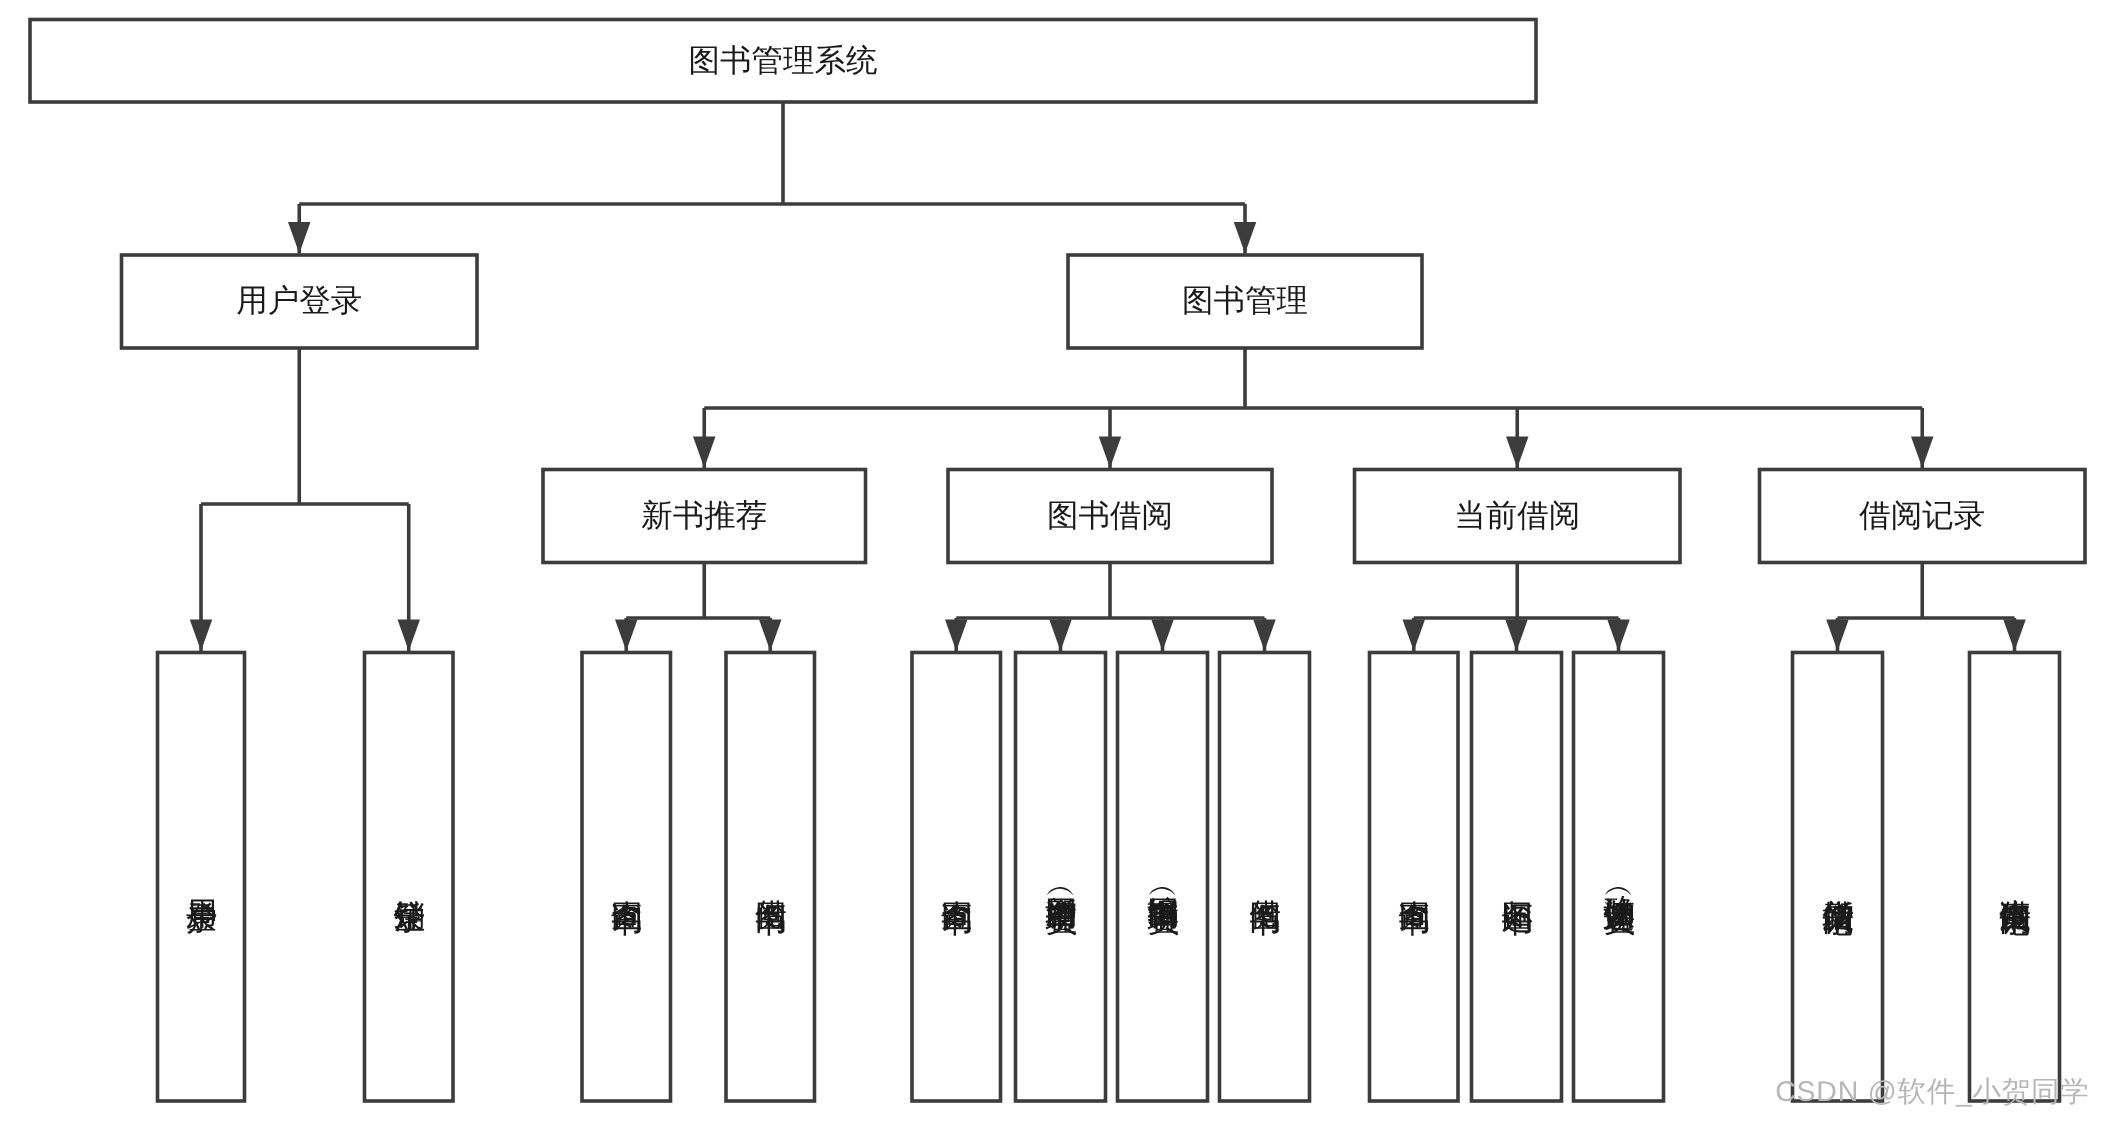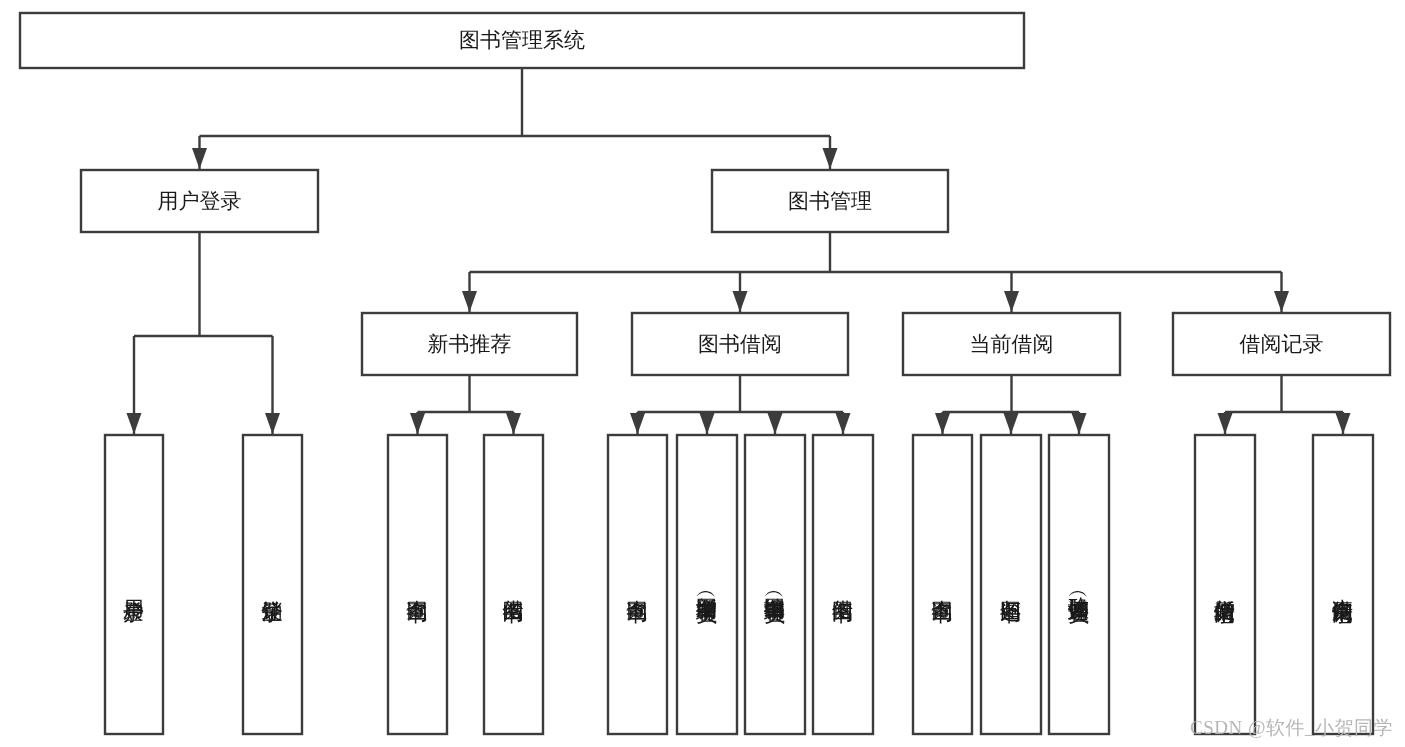--- a/index.html
+++ b/index.html
@@ -63,21 +63,21 @@
     position: absolute;
     display: flex;
     align-items: center;
     justify-content: center;
     pointer-events: none;
   }
   .watermark {
     position: absolute;
     right: 12px;
     bottom: 6px;
-    font-family: Liberation Serif, serif;
+    font-family: Liberation Sans, sans-serif;
     font-size: 19px;
     color: #b6b6b6;
     white-space: nowrap;
     letter-spacing: 0.5px;
   }
 </style>
 </head>
 <body>
 
 <div id="diagram-root">

